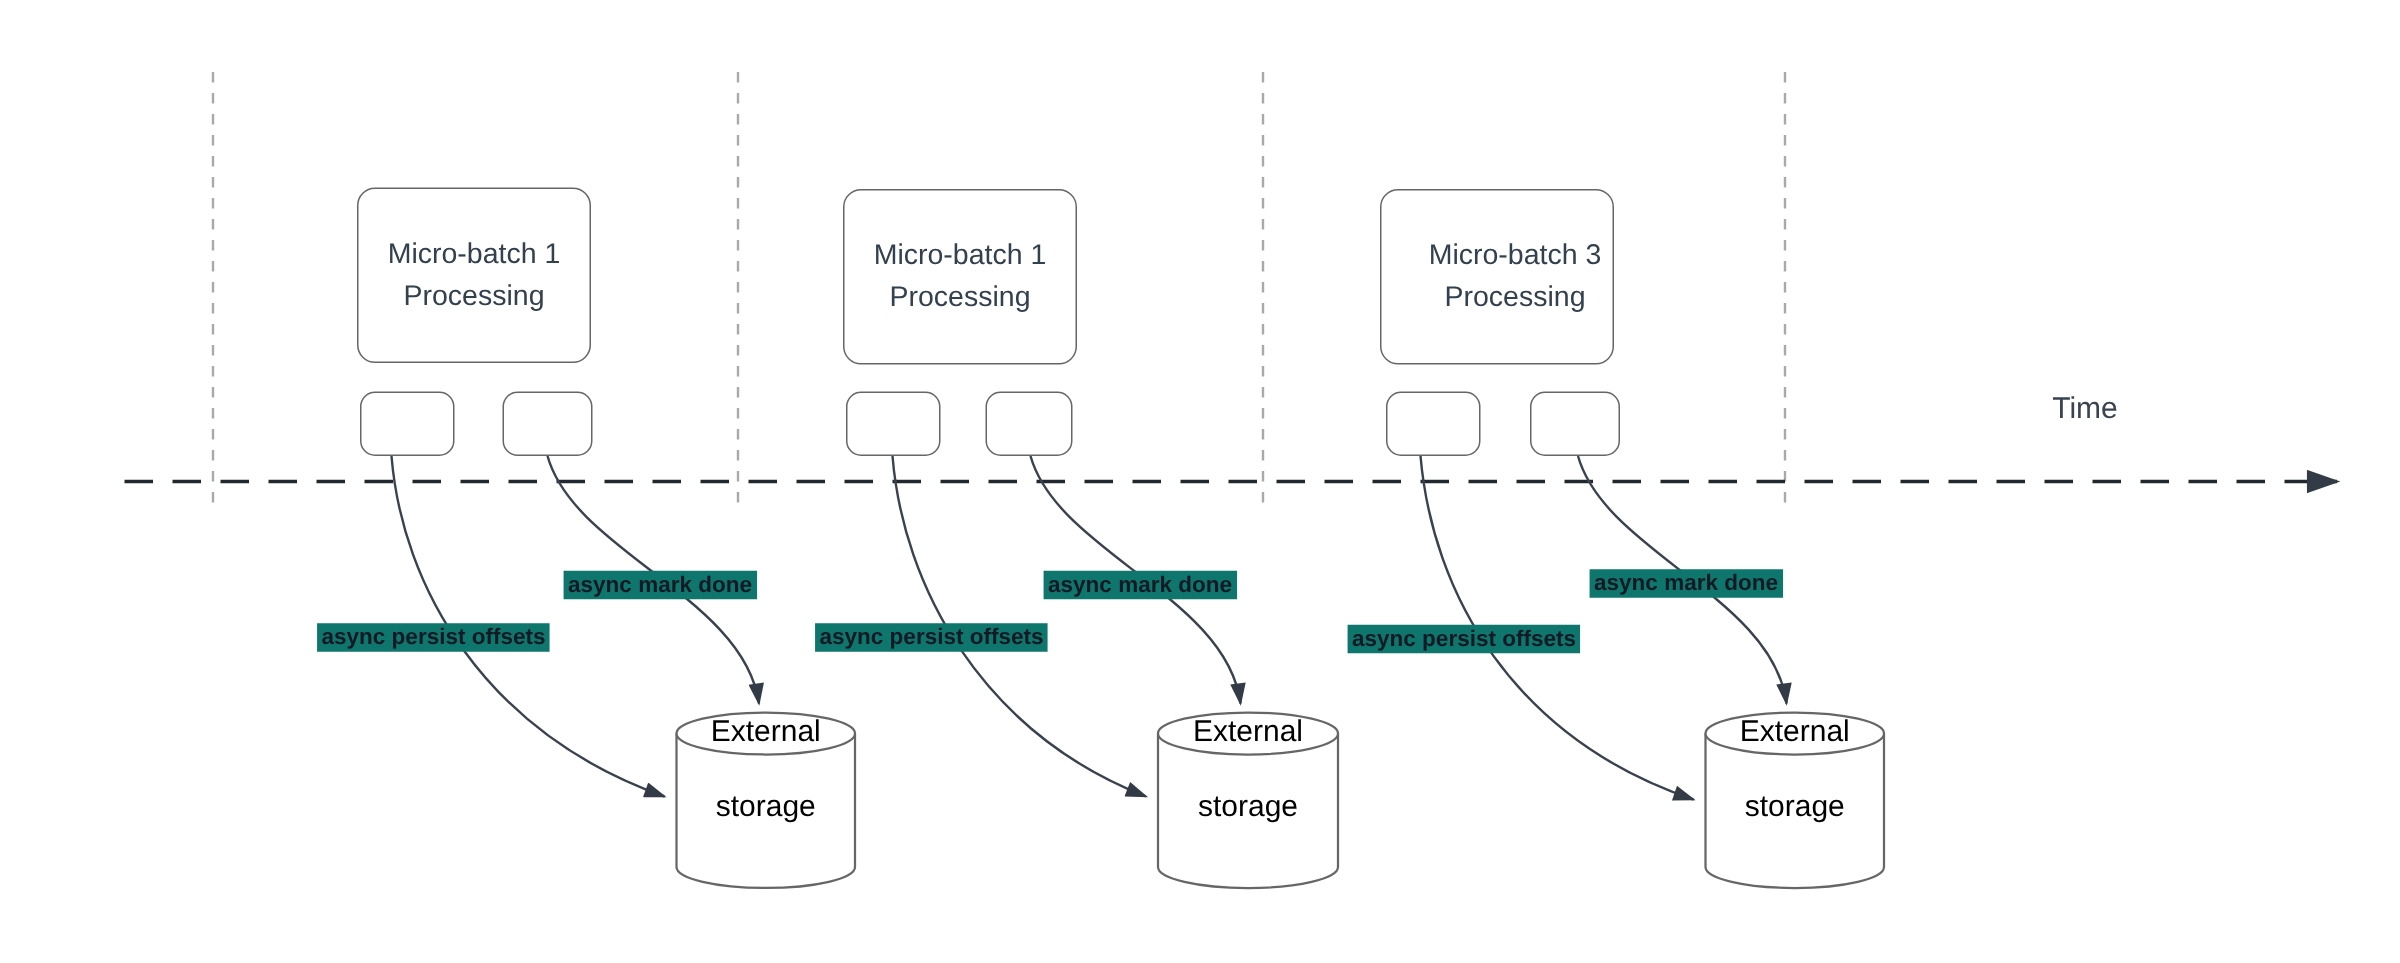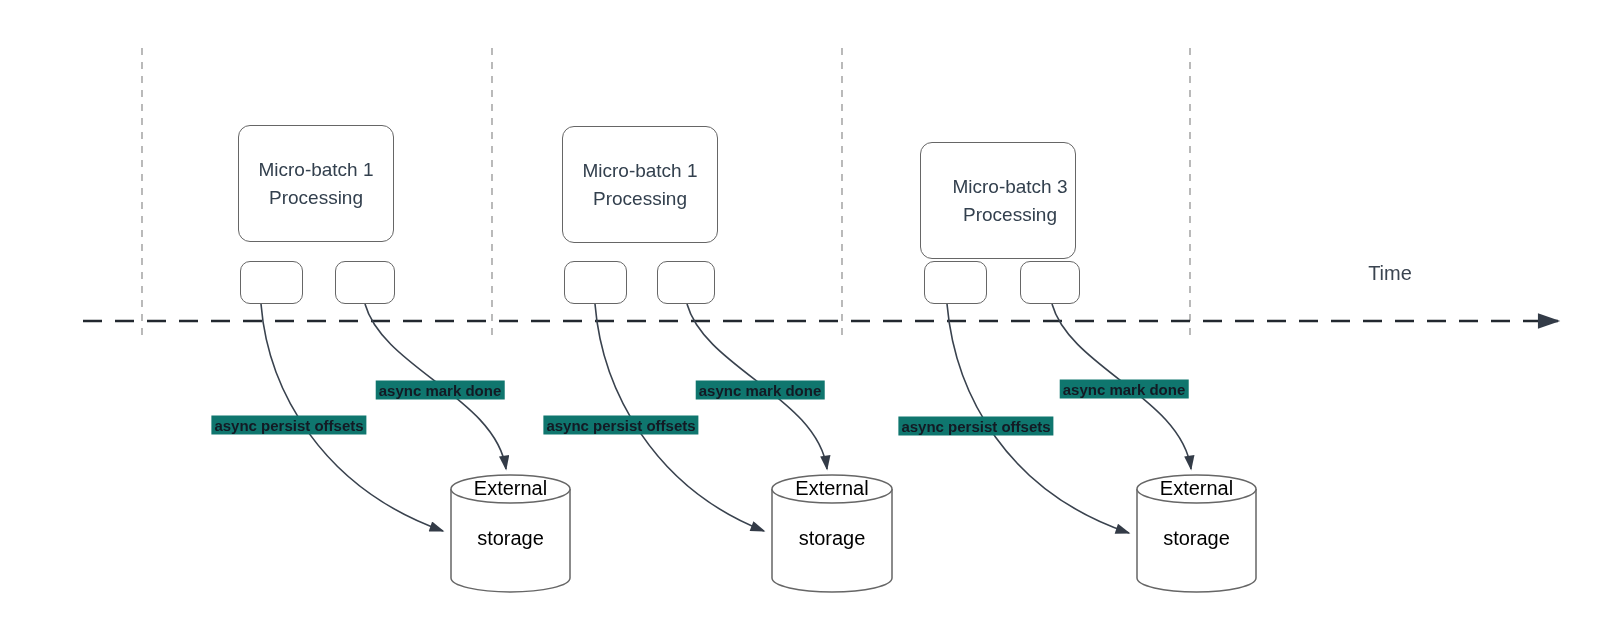--- a/index.html
+++ b/index.html
@@ -132,21 +132,21 @@
   </div>
   <div class="mini-box" style="left:564px; top:261px; width:63px;"></div>
   <div class="mini-box" style="left:657px; top:261px; width:58px;"></div>
   <div class="arrow-label" style="left:621px; top:425px;">async persist offsets</div>
   <div class="arrow-label" style="left:760px; top:390px;">async mark done</div>
   <div class="storage-label" style="left:772px; top:475px; width:120px;">
     <span>External</span>
     <span>storage</span>
   </div>
 
-  <div class="proc-box" style="left:920px; top:142px;padding-left:24px;">
+  <div class="proc-box" style="left:920px; top:126px;padding-left:24px;">
     <span>Micro-batch 3</span>
     <span>Processing</span>
   </div>
   <div class="mini-box" style="left:924px; top:261px; width:63px;"></div>
   <div class="mini-box" style="left:1020px; top:261px; width:60px;"></div>
   <div class="arrow-label" style="left:976px; top:426px;">async persist offsets</div>
   <div class="arrow-label" style="left:1124px; top:389px;">async mark done</div>
   <div class="storage-label" style="left:1137px; top:475px;">
     <span>External</span>
     <span>storage</span>

